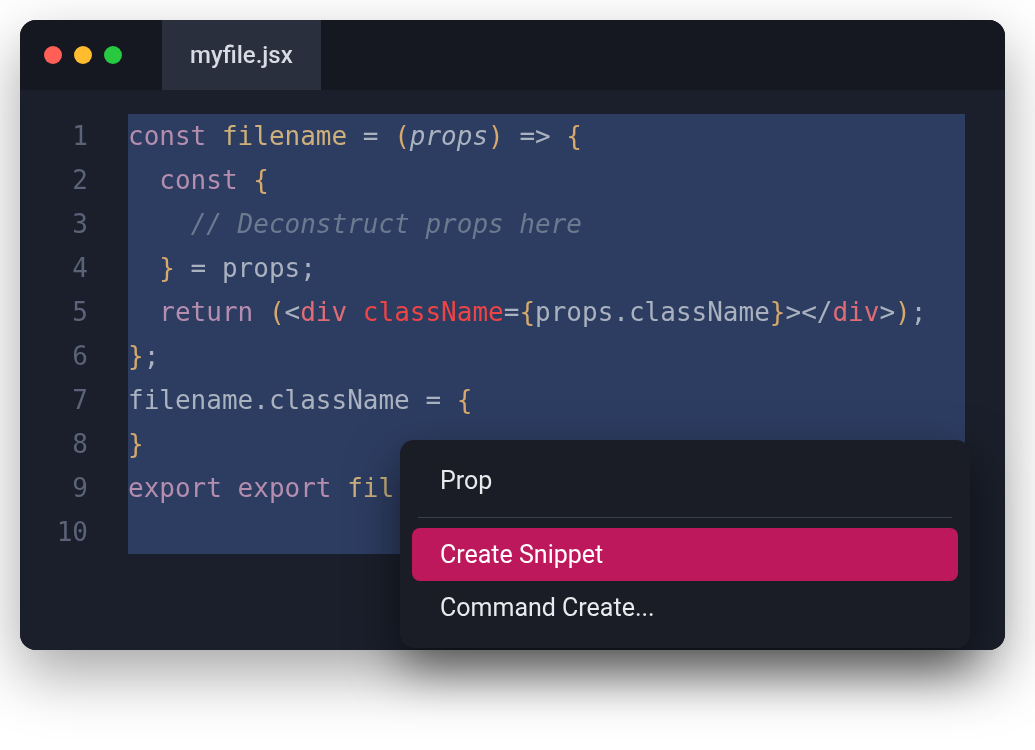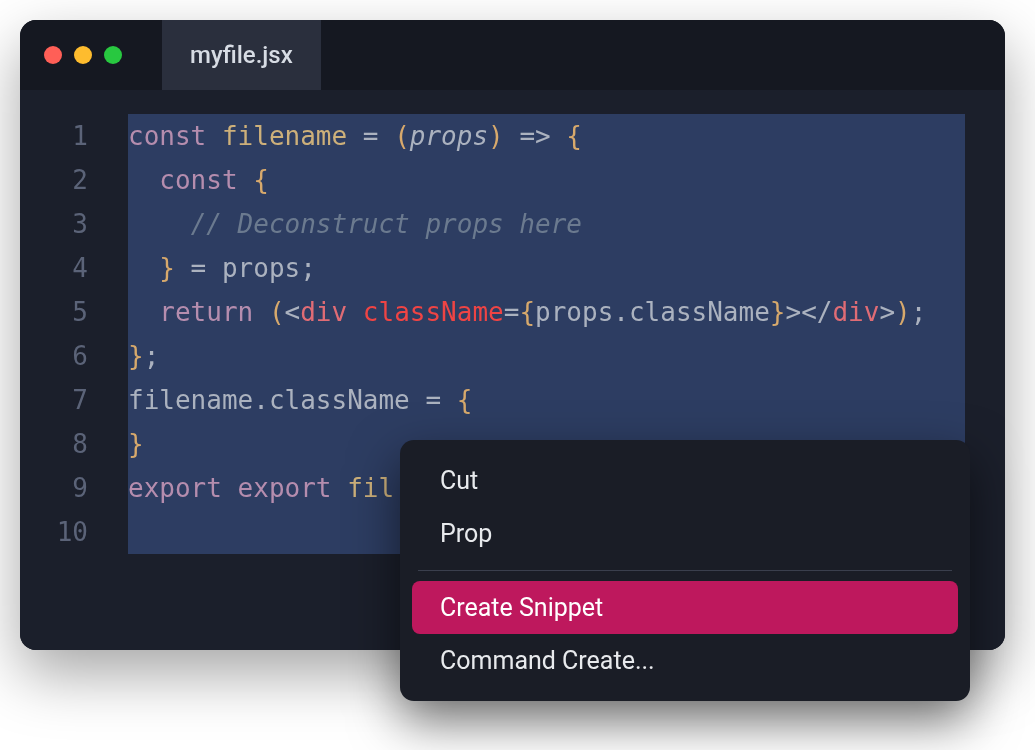--- a/index.html
+++ b/index.html
@@ -178,18 +178,17 @@
         <div class="line"><span class="tok-paren">}</span><span class="tok-punct">;</span></div>
         <div class="line"><span class="tok-prop">filename</span><span class="tok-punct">.</span><span class="tok-prop">className</span><span class="tok-punct"> = </span><span class="tok-paren">{</span></div>
         <div class="line"><span class="tok-paren">}</span></div>
         <div class="line"><span class="tok-kw">export</span><span> </span><span class="tok-kw">export</span><span> </span><span class="tok-var">fil</span></div>
       </div>
     </div>
   </div>
 </div>
 
 <div class="context-menu">
-  <div class="menu-item">Cut</div>
   <div class="menu-item">Prop</div>
   <div class="menu-sep"></div>
   <div class="menu-item highlighted">Create Snippet</div>
   <div class="menu-item">Command Create...</div>
 </div>
 
 </body></html>

